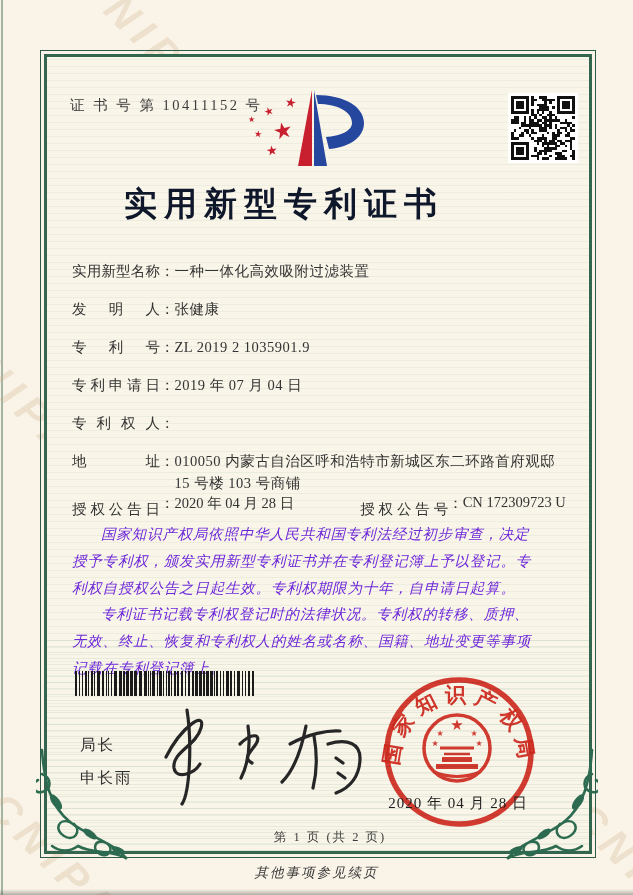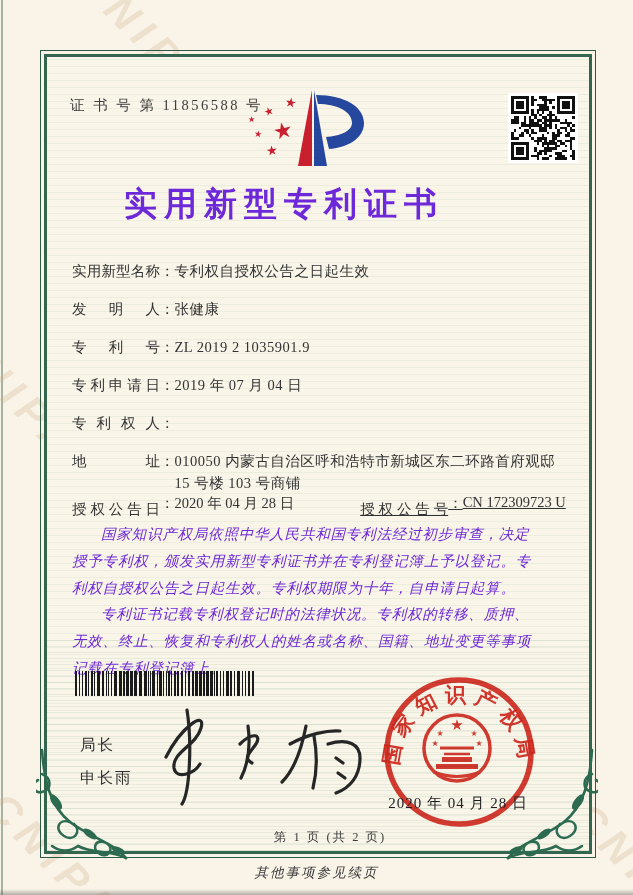--- a/index.html
+++ b/index.html
@@ -35,21 +35,21 @@
 
   .cert-number{position:absolute;left:70px;top:96px;font-size:14.5px;letter-spacing:2.5px;color:#3d3d3d;}
 
   
   .logo{position:absolute;left:240px;top:86px;width:135px;height:88px;}
   .logo .star{position:absolute;color:#c8202f;line-height:1;font-family:"DejaVu Sans",sans-serif;}
 
   .qr{position:absolute;left:508px;top:93px;width:70px;height:70px;background:#fff;padding:3px;box-sizing:border-box;}
 
   .title{position:absolute;left:44px;top:182px;width:480px;text-align:center;
-         font-size:33px;font-weight:bold;letter-spacing:7px;color:#6d28d9;}
+         font-size:33px;font-weight:bold;letter-spacing:7px;color:#0f172a;}
 
   
   .row{position:absolute;left:72px;font-size:14.5px;color:#333;display:flex;line-height:1.5;}
   .row .lbl{display:inline-block;width:88px;text-align:justify;text-align-last:justify;flex:0 0 88px;}
   .row .colon{flex:0 0 14px;}
   .row .val{letter-spacing:.5px;max-width:400px;}
   .row2pair{position:absolute;left:72px;font-size:14.5px;display:flex;}
   .pair{display:flex;}
   .pair .lbl{display:inline-block;width:88px;text-align:justify;text-align-last:justify;margin-top:6px;}
 
@@ -87,21 +87,21 @@
 <span class="wm tan" style="left:385px;top:250px;">CNIPA</span>
 <span class="wm tan" style="left:-70px;top:370px;">CNIPA</span>
 <span class="wm tan" style="left:150px;top:580px;">CNIPA</span>
 <span class="wm tan" style="left:-30px;top:835px;">CNIPA</span>
 <span class="wm tan" style="left:555px;top:845px;">CNIPA</span>
 
 <div class="cert">
   <div class="cert-lower-waves"></div>
 </div>
 
-<div class="cert-number">证 书 号 第 11856588 号</div>
+<div class="cert-number">证 书 号 第 10411152 号</div>
 
 <div class="logo">
   <span class="star" style="left:33px;top:34px;font-size:22px;transform:rotate(-12deg);">★</span>
   <span class="star" style="left:45px;top:10px;font-size:13px;transform:rotate(10deg);">★</span>
   <span class="star" style="left:24px;top:20px;font-size:11px;transform:rotate(-20deg);">★</span>
   <span class="star" style="left:14px;top:44px;font-size:9px;transform:rotate(8deg);">★</span>
   <span class="star" style="left:26px;top:58px;font-size:13px;transform:rotate(-8deg);">★</span>
   <span class="star" style="left:8px;top:30px;font-size:8px;">★</span>
   <svg style="position:absolute;left:55px;top:0;" width="80" height="88" viewBox="0 0 80 88">
     <path d="M17,4 L3,80 L17,80 Z" fill="#c8202f"></path>
@@ -339,21 +339,21 @@
     <rect x="0" y="18" width="7" height="7" fill="#111"></rect>
     <rect x="1" y="19" width="5" height="5" fill="#fff"></rect>
     <rect x="2" y="20" width="3" height="3" fill="#111"></rect>
   </svg>
 
 <div class="title">实用新型专利证书</div>
 
 <div class="row" style="top:261px;">
   <span class="lbl">实用新型名称</span>
   <span class="colon">：</span>
-  <span class="val">专利权自授权公告之日起生效</span>
+  <span class="val">一种一体化高效吸附过滤装置</span>
 </div>
 <div class="row" style="top:299px;">
   <span class="lbl">发明人</span>
   <span class="colon">：</span>
   <span class="val">张健康</span>
 </div>
 <div class="row" style="top:337px;">
   <span class="lbl">专利号</span>
   <span class="colon">：</span>
   <span class="val">ZL 2019 2 1035901.9</span>
@@ -371,21 +371,21 @@
   <span class="lbl">地址</span>
   <span class="colon">：</span>
   <span class="val">010050 内蒙古自治区呼和浩特市新城区东二环路首府观邸 15 号楼 103 号商铺</span>
 </div>
 <div class="row2pair" style="top:494px;width:506px;">
   <span class="pair">
     <span class="lbl">授权公告日</span>
     <span class="colon">：</span>
     <span class="val">2020 年 04 月 28 日</span>
   </span>
-  <span class="pair" style="margin-left:66px;text-decoration:underline;">
+  <span class="pair" style="margin-left:66px;">
     <span class="lbl">授权公告号</span>
     <span class="colon">：</span>
     <span class="val">CN 172309723 U</span>
   </span>
 </div>
 
 <div class="paras">
   <p>国家知识产权局依照中华人民共和国专利法经过初步审查，决定授予专利权，颁发实用新型专利证书并在专利登记簿上予以登记。专利权自授权公告之日起生效。专利权期限为十年，自申请日起算。</p>
   <p>专利证书记载专利权登记时的法律状况。专利权的转移、质押、无效、终止、恢复和专利权人的姓名或名称、国籍、地址变更等事项记载在专利登记簿上。</p>
 </div>

